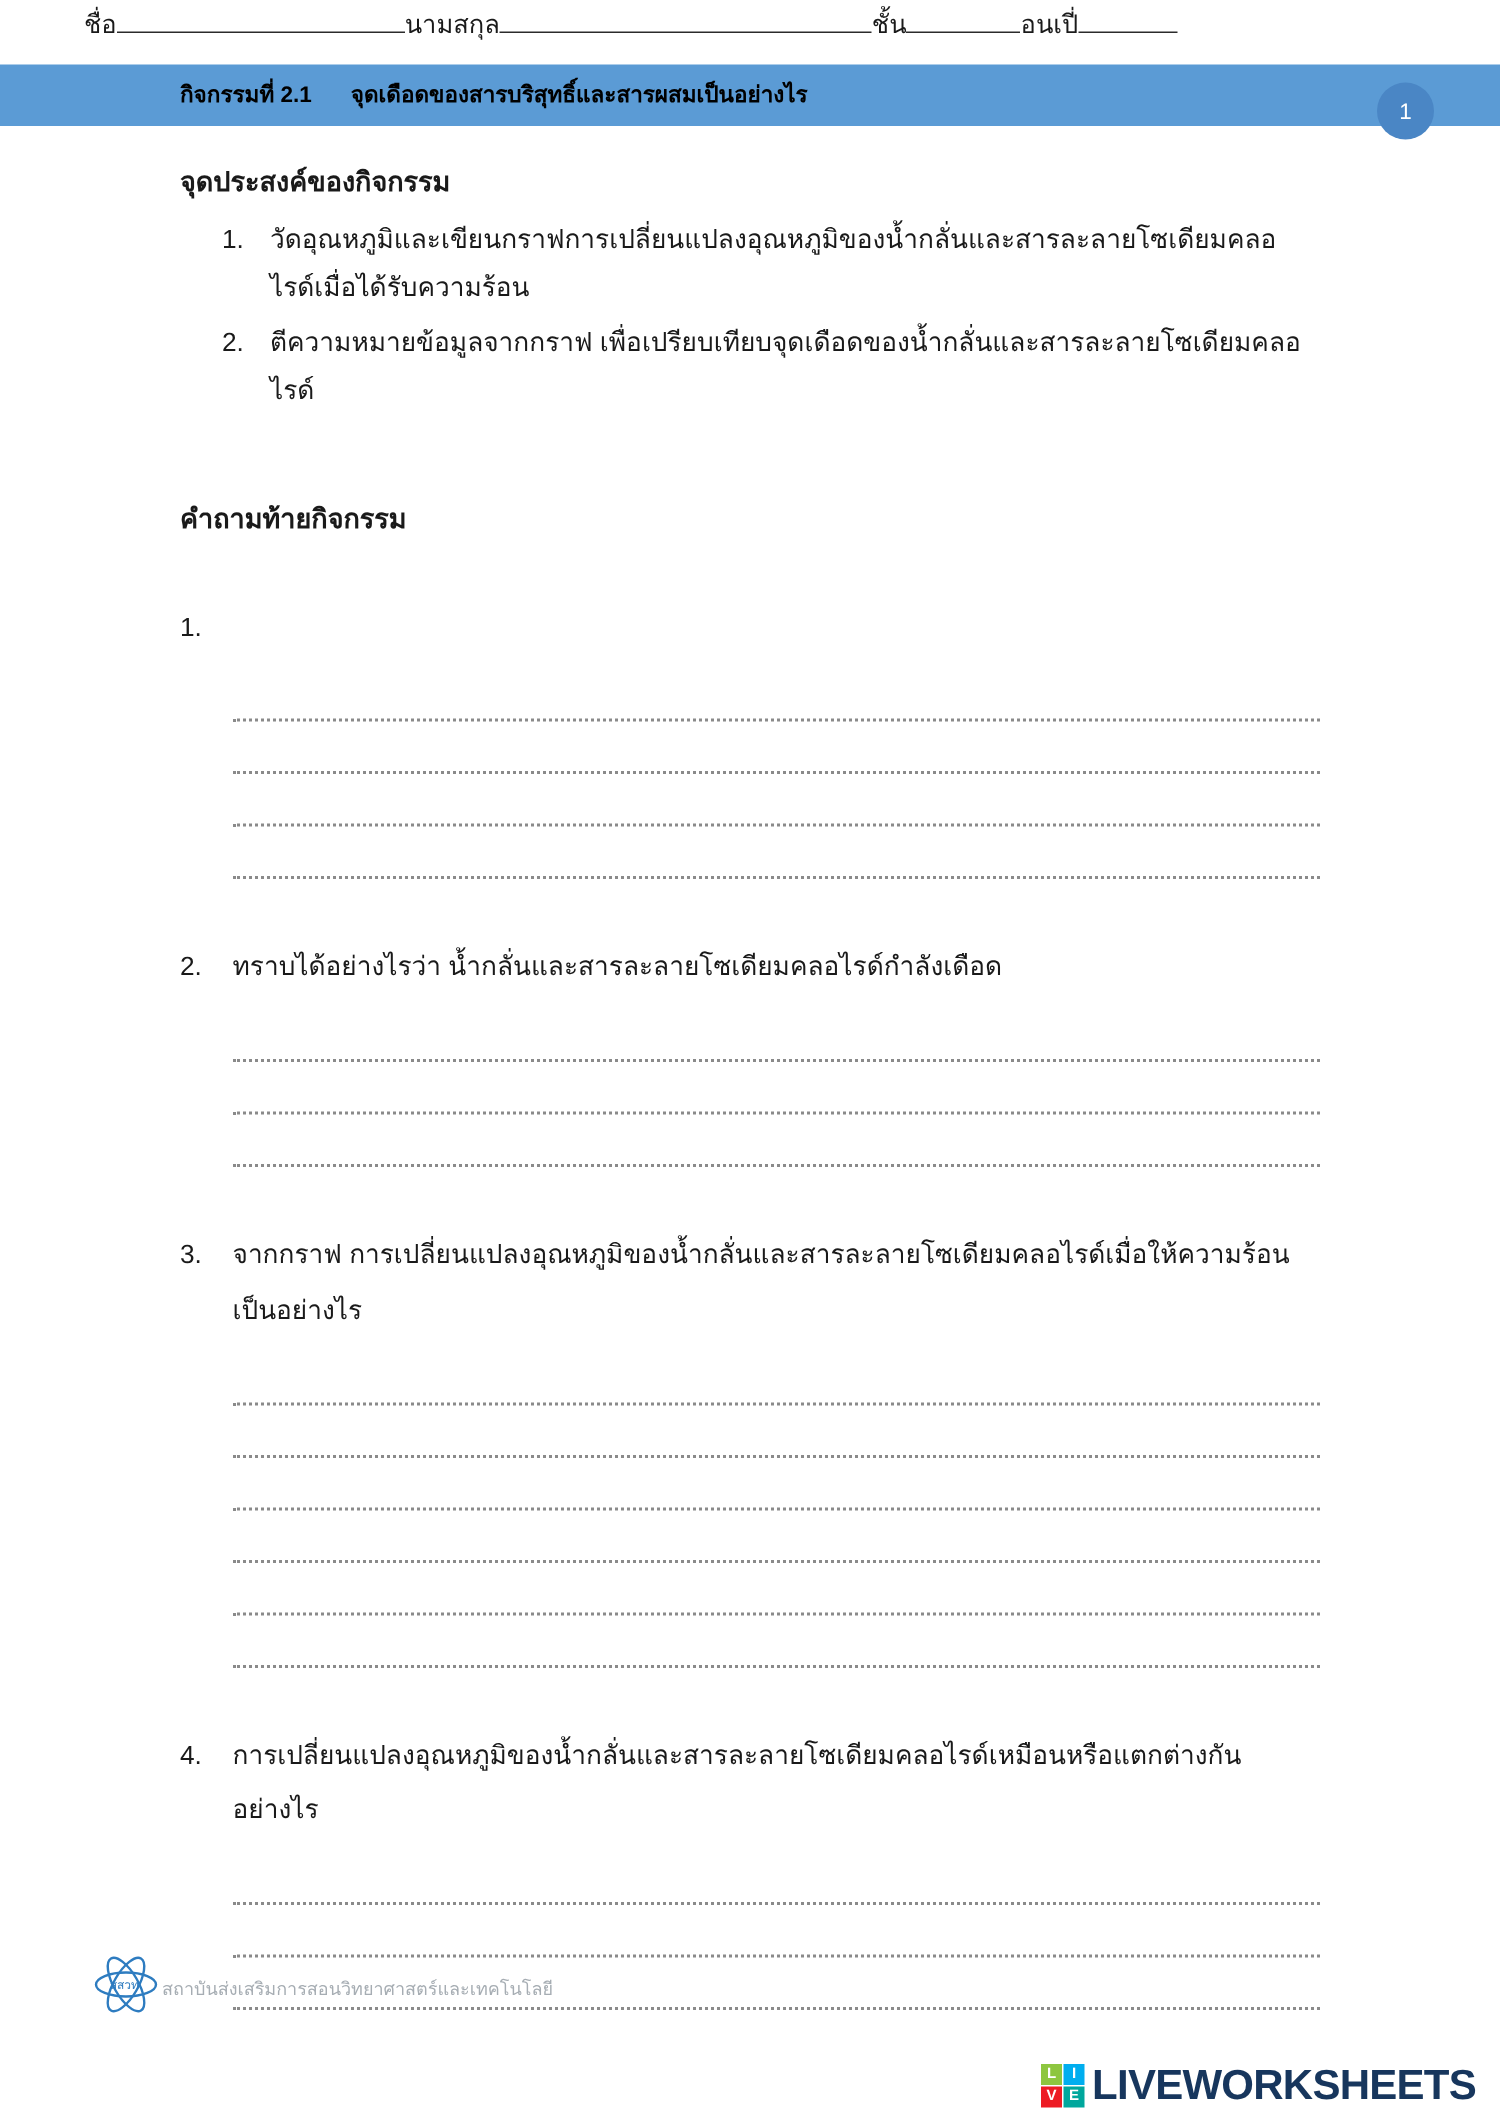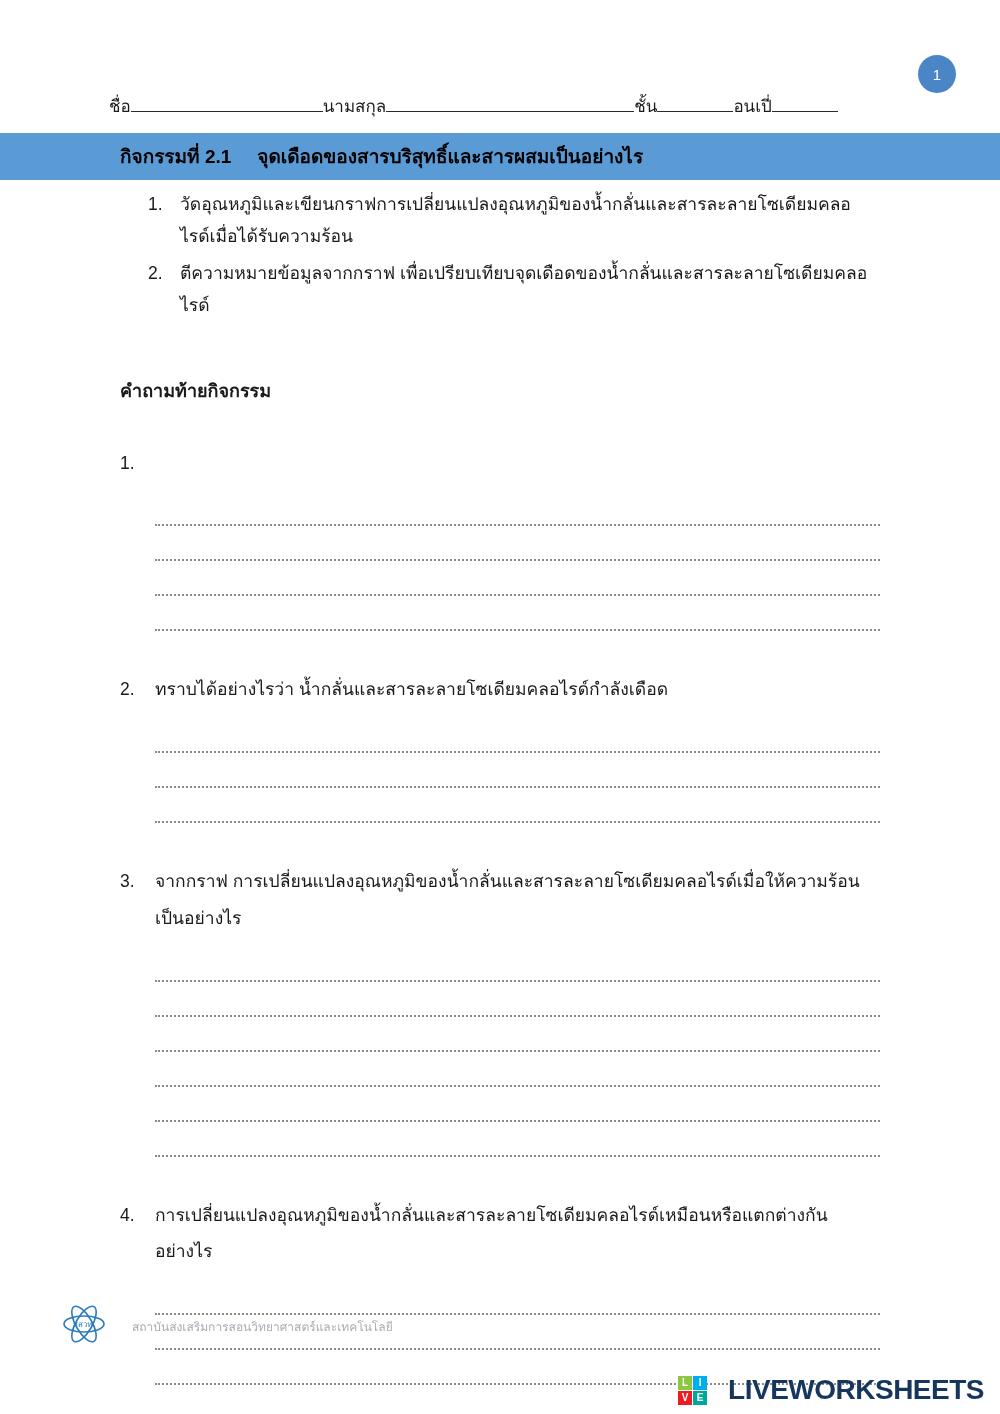--- a/index.html
+++ b/index.html
@@ -15,70 +15,69 @@
   }
   .page-circle{
     position:absolute; top:55px; right:44px;
     width:38px; height:38px; border-radius:50%;
     background:var(--badge,#4a86c5); color:#fff;
     display:flex; align-items:center; justify-content:center;
     font-size:15px;
   }
   .header-fields{
     display:flex; align-items:baseline;
-    margin:0 109px; padding-top:90px;
+    margin:0 56px; 
     font-size:17px;
   }
   .blank{ display:inline-block; border-bottom:1px solid #2b2b2b; height:22px; }
   .blank-name{ width:192px; }
   .blank-surname{ width:248px; }
   .blank-class{ width:76px; }
   .blank-number{ width:66px; }
   .banner{
     margin-top:14px;
     background:var(--banner,#5b9bd5);
     padding:8px 24px 9px 120px;
-    font-size:19px; font-weight:bold; color:#000;
+    font-size:15px; font-weight:bold; color:#000;
   }
   .banner .gap{ display:inline-block; width:26px; }
   .content{ margin:0 120px; }
   .section-heading{ font-weight:bold; font-size:18px; }
   .objectives-heading{ margin-top:22px; }
   .objectives{ margin:8px 0 0 28px; }
   .objective-item{ display:flex; gap:12px; line-height:1.85; font-size:17.5px; margin-bottom:4px; }
   .objective-item .num{ flex:0 0 20px; }
   .questions-heading{ margin-top:54px;font-family:Liberation Serif, serif; }
   .question{ margin-top:40px; }
   .q-row{ display:flex; gap:13px; font-size:17.5px; line-height:2.1; }
   .q-row .num{ flex:0 0 22px; }
   .answers{ margin:10px 0 0 35px; }
   .answer-line{
     height:35px;
     border-bottom:2px dotted #8a8a8a;
   }
   .footer-left{
     position:absolute; left:60px; bottom:62px;
-    display:flex; align-items:center; gap:24px;
+    display:flex; align-items:center; gap:0;
   }
   .institute-text{ font-size:12px; color:var(--institute_text,#a6adb3); }
   .brand{
     position:absolute; right:16px; bottom:8px;
     display:flex; align-items:center; gap:5px;
   }
   .lw-tiles{
     display:grid; grid-template-columns:14px 14px; grid-template-rows:14px 14px; gap:1px;
   }
   .lw-tile{
     display:flex; align-items:center; justify-content:center;
     color:#fff; font-size:10px; font-weight:bold; line-height:1;
   }
   .brand-text{
     font-size:28px; font-weight:800; letter-spacing:-0.5px;
     color:var(--brand,#17365d);
-    margin-left:16px;
   }
 </style>
 </head>
 <body>
 
 <div class="page">
 
   <div class="page-circle">
     <span>1</span>
   </div>
@@ -93,20 +92,21 @@
     <span>อนเปี่</span>
     <span class="blank blank-number"></span>
   </div>
 
   <div class="banner">
     <span>กิจกรรมที่ 2.1</span><span class="gap"></span><span>จุดเดือดของสารบริสุทธิ์และสารผสมเป็นอย่างไร</span>
   </div>
 
   <div class="content">
 
+    <div class="section-heading objectives-heading">จุดประสงค์ของกิจกรรม</div>
 
     <div class="objectives">
       <div class="objective-item">
         <span class="num">1.</span>
         <span>วัดอุณหภูมิและเขียนกราฟการเปลี่ยนแปลงอุณหภูมิของน้ำกลั่นและสารละลายโซเดียมคลอไรด์เมื่อได้รับความร้อน</span>
       </div>
       <div class="objective-item">
         <span class="num">2.</span>
         <span>ตีความหมายข้อมูลจากกราฟ เพื่อเปรียบเทียบจุดเดือดของน้ำกลั่นและสารละลายโซเดียมคลอไรด์</span>
       </div>

